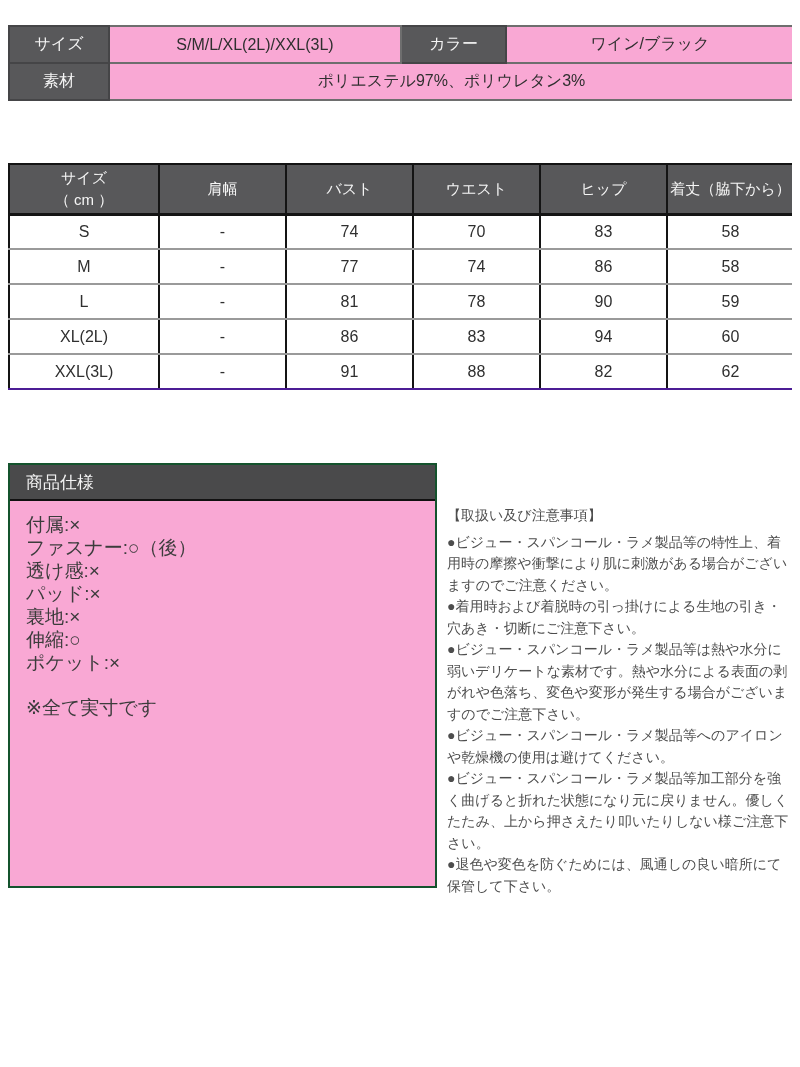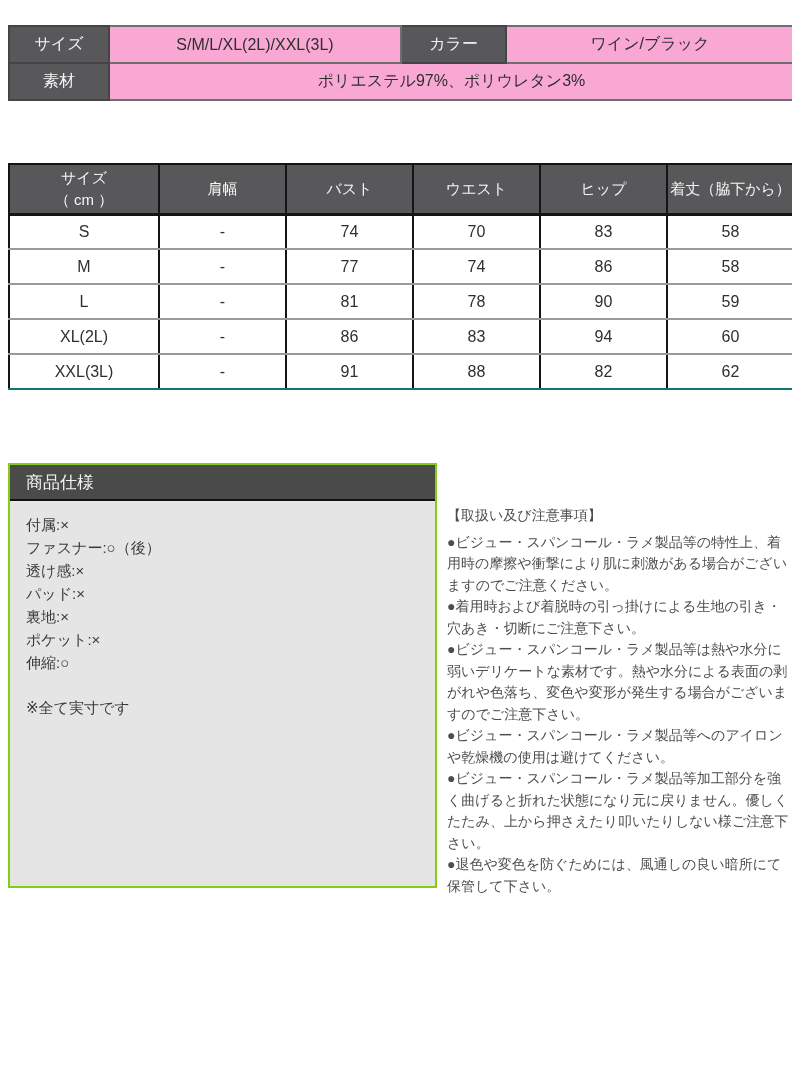--- a/index.html
+++ b/index.html
@@ -62,43 +62,43 @@
   }
   .size-chart tr.head td {
     background: #58585a;
     color: #f5f5f5;
     height: 50px;
     font-size: 15px;
     border-top: 2px solid #141414;
     border-bottom: 3px solid #141414;
     line-height: 1.45;
   }
-  .size-chart tr:last-child td { border-bottom: 2px solid #0f766e; }
+  .size-chart tr:last-child td { border-bottom: 2px solid #4c1d95; }
 
   
   .spec-box {
     position: absolute;
     left: 8px; top: 443px;
     width: 429px;
     height: 425px;
-    border: 2px solid #84cc16;
-    background: #e5e5e5;
+    border: 2px solid #14532d;
+    background: #f9a8d4;
   }
   .spec-box-header {
     height: 36px;
     background: #4a4a4b;
     color: #f2f2f2;
     font-size: 17px;
     line-height: 36px;
     padding-left: 16px;
     border-bottom: 2px solid #111111;
   }
   .spec-box-body {
     padding: 12px 16px;
-    font-size: 15px;
+    font-size: 19px;
     color: #3c3c3c;
   }
   .spec-item { line-height: 23px; }
   .spec-note { line-height: 23px; margin-top: 22px; }
 
   
   .care-notes {
     position: absolute;
     left: 447px; top: 485px;
     width: 348px;
@@ -200,22 +200,22 @@
     </table>
 
   <div class="spec-box">
     <div class="spec-box-header">商品仕様</div>
     <div class="spec-box-body">
       <div class="spec-item">付属:×</div>
       <div class="spec-item">ファスナー:○（後）</div>
       <div class="spec-item">透け感:×</div>
       <div class="spec-item">パッド:×</div>
       <div class="spec-item">裏地:×</div>
+      <div class="spec-item">伸縮:○</div>
       <div class="spec-item">ポケット:×</div>
-      <div class="spec-item">伸縮:○</div>
       <div class="spec-note">※全て実寸です</div>
     </div>
   </div>
 
   <div class="care-notes">
     <div class="care-title">【取扱い及び注意事項】</div>
     <p class="care-bullet">●ビジュー・スパンコール・ラメ製品等の特性上、着用時の摩擦や衝撃により肌に刺激がある場合がございますのでご注意ください。</p>
     <p class="care-bullet">●着用時および着脱時の引っ掛けによる生地の引き・穴あき・切断にご注意下さい。</p>
     <p class="care-bullet">●ビジュー・スパンコール・ラメ製品等は熱や水分に弱いデリケートな素材です。熱や水分による表面の剥がれや色落ち、変色や変形が発生する場合がございますのでご注意下さい。</p>
     <p class="care-bullet">●ビジュー・スパンコール・ラメ製品等へのアイロンや乾燥機の使用は避けてください。</p>

